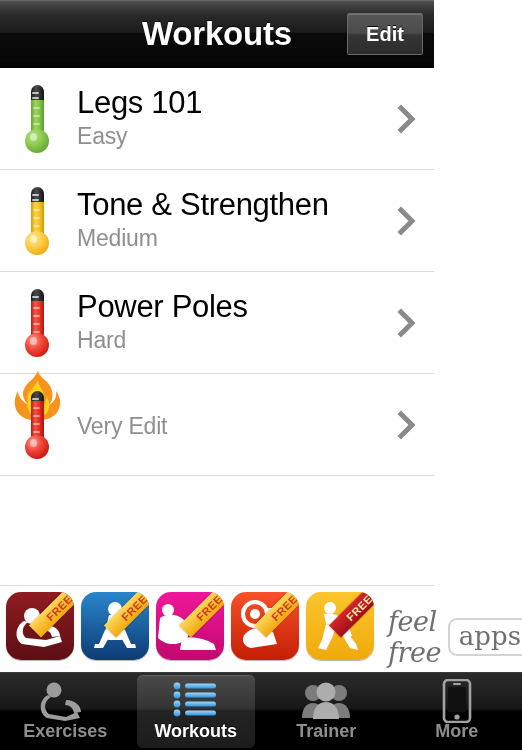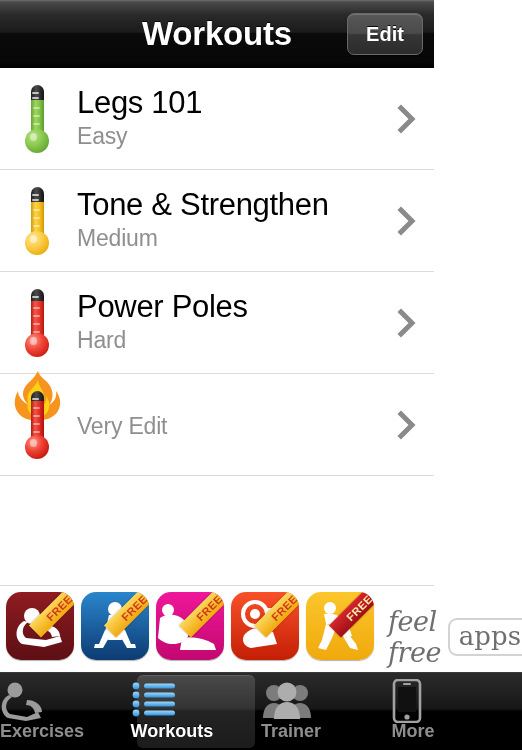--- a/index.html
+++ b/index.html
@@ -24,21 +24,21 @@
   .nav-title {
     color: #ffffff;
     font-size: 33px;
     font-weight: bold;
     letter-spacing: -0.2px;
     text-shadow: 0 -1px 0 rgba(0,0,0,0.9);
   }
   .edit-btn {
     position: absolute; right: 11px; top: 13px;
     width: 76px; height: 42px;
-    border-radius: 7px;
+    border-radius: 2px;
     border: 1px solid #6a6a6a;
     background: linear-gradient(to bottom, #585858 0%, #4a4a4a 48%, #353535 52%, #2c2c2c 100%);
     box-shadow: inset 0 1px 0 rgba(255,255,255,0.17), 0 1px 1px rgba(0,0,0,0.6);
     color: #fff; font-size: 20px; font-weight: bold;
     display: flex; align-items: center; justify-content: center;
     text-shadow: 0 -1px 0 rgba(0,0,0,0.85);
     cursor: pointer;
   }
 
   
@@ -144,21 +144,21 @@
   
   .tabbar {
     position: absolute; bottom: 0; left: 0;
     width: 522px; height: 78px;
     background: linear-gradient(to bottom, #2b2b2b 0%, #171717 46%, #000000 50%, #000000 100%);
     border-top: 1px solid #3a3a3a;
     display: flex;
   }
   .tab {
     flex: 1; position: relative;
-    display: flex; flex-direction: column; align-items: flex-start; justify-content: flex-start;
+    display: flex; flex-direction: column; align-items: center; justify-content: flex-start;
     padding-top: 7px; cursor: pointer;
   }
   .tab .tab-bg {
     position: absolute; left: 6px; right: 6px; top: 2px; bottom: 2px;
     border-radius: 6px; background: transparent;
   }
   .tab.active .tab-bg {
     background: linear-gradient(to bottom, #4a4a4a 0%, #343434 45%, #232323 50%, #1c1c1c 100%);
     box-shadow: inset 0 1px 0 rgba(255,255,255,0.12);
   }

